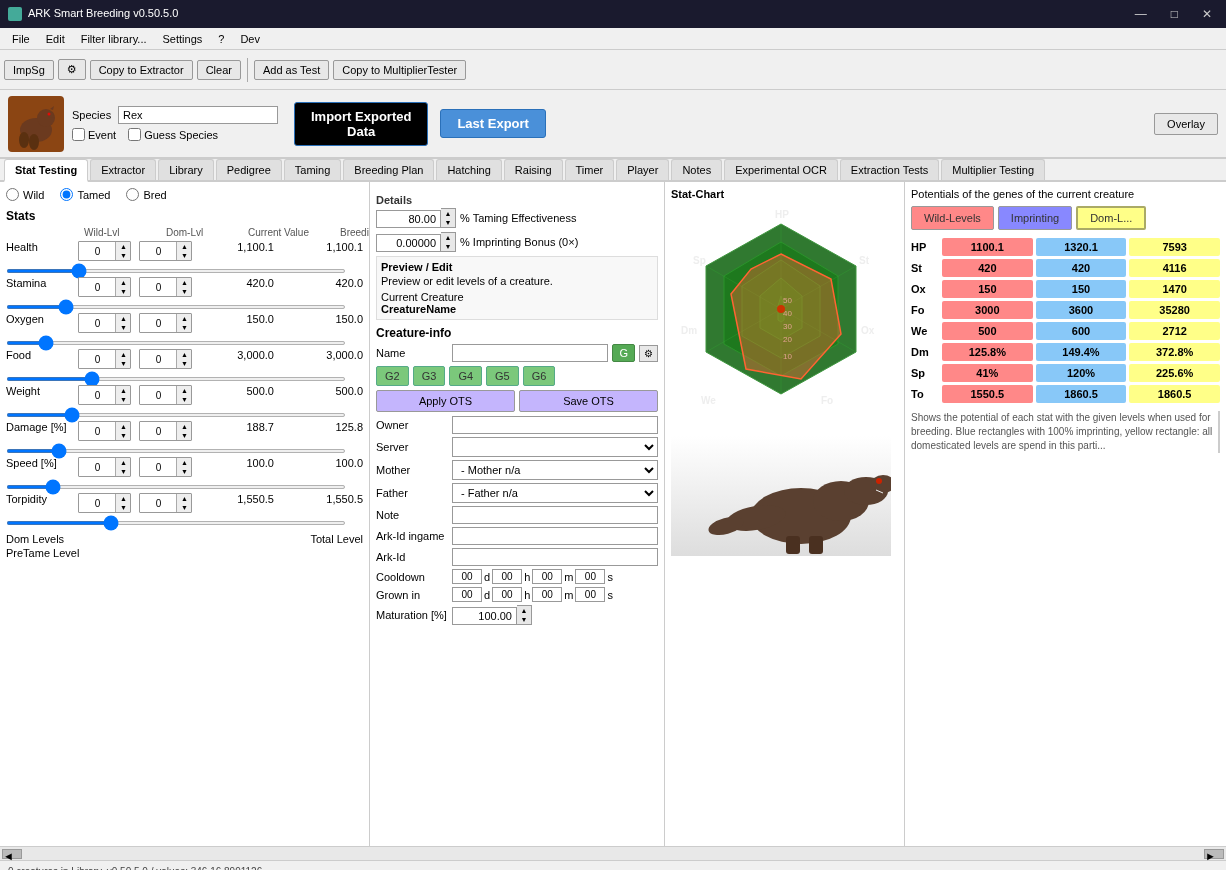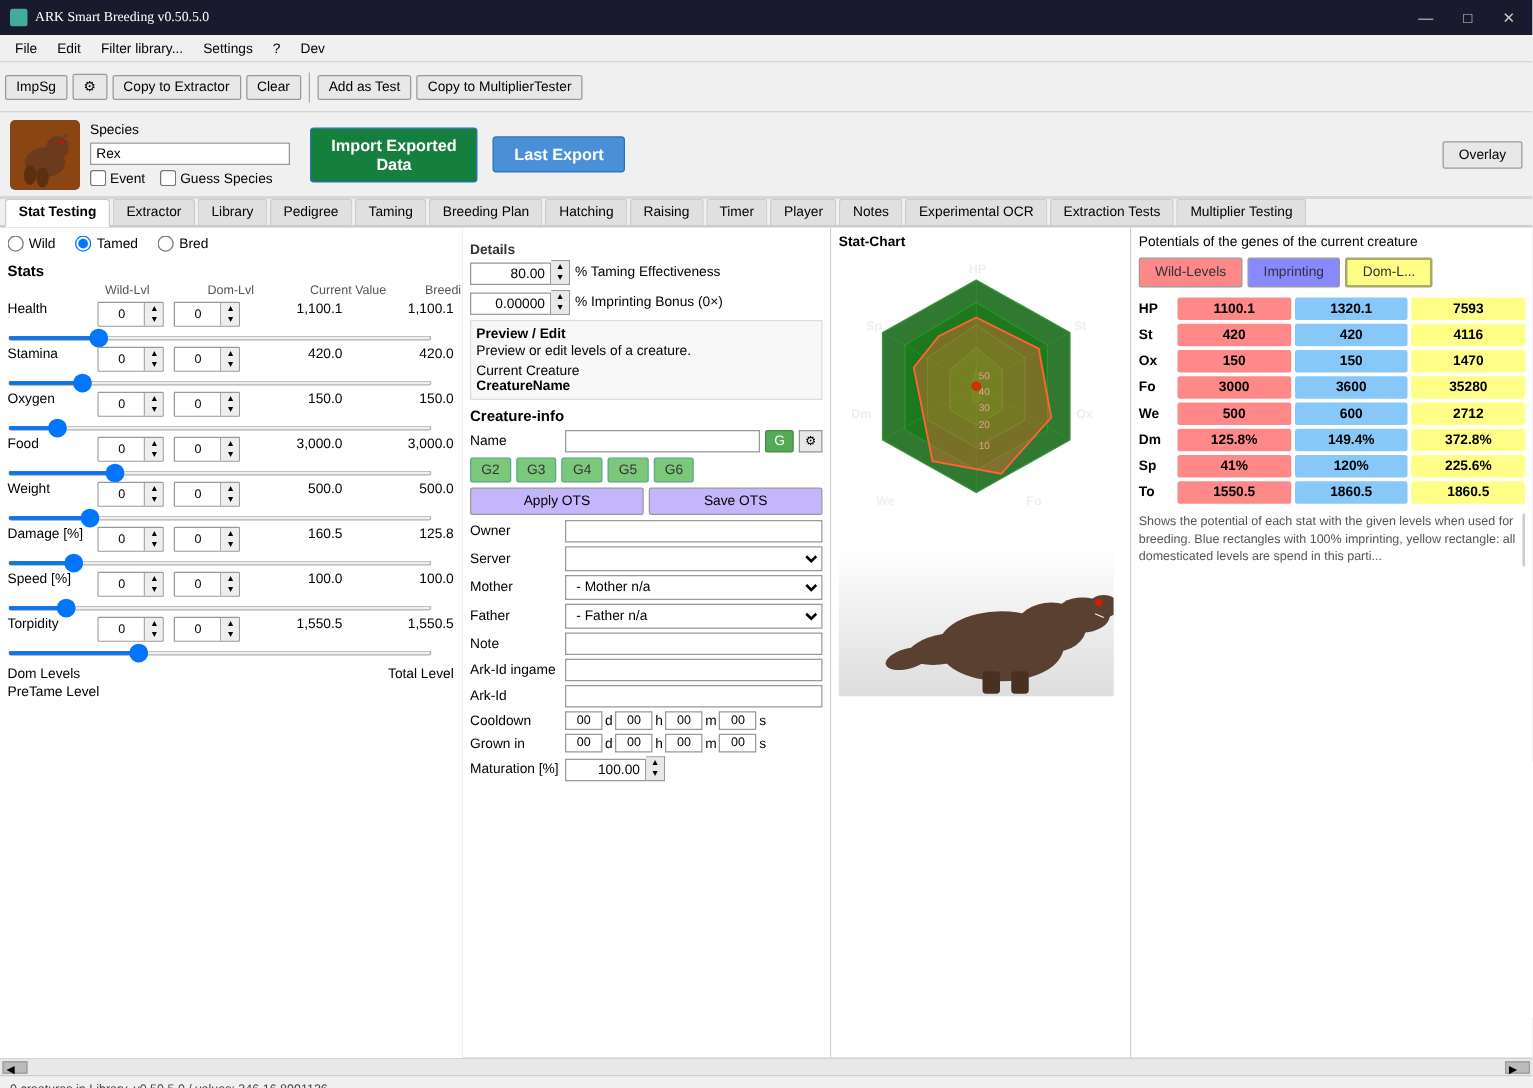--- a/index.html
+++ b/index.html
@@ -1,43 +1,43 @@
 <!DOCTYPE html>
 <html><head>
   <meta charset="utf-8">
   <style>
     * { box-sizing: border-box; margin: 0; padding: 0; }
     body { font-family: 'Segoe UI', Arial, sans-serif; font-size: 11px; background: #f0f0f0; overflow: hidden; }
     
     
     .title-bar { background: #1a1a2e; color: white; height: 28px; display: flex; align-items: center; justify-content: space-between; padding: 0 8px; }
-    .title-bar-left { display: flex; align-items: center; gap: 6px; font-family: Liberation Serif, serif; }
+    .title-bar-left { display: flex; gap: 6px; }
     .title-bar-icon { width: 14px; height: 14px; background: #4a9; border-radius: 2px; }
     .title-bar-right { display: flex; gap: 12px; }
     .title-btn { cursor: pointer; color: #ccc; font-size: 12px; padding: 2px 6px; }
     
     
     .menu-bar { background: #f0f0f0; border-bottom: 1px solid #ccc; height: 22px; display: flex; align-items: center; padding: 0 4px; }
     .menu-item { padding: 2px 8px; cursor: pointer; font-size: 11px; }
     
     
     .toolbar { background: #f0f0f0; border-bottom: 1px solid #ccc; height: 40px; display: flex; align-items: center; padding: 2px 4px; gap: 4px; }
     .tb-btn { padding: 3px 8px; background: #e8e8e8; border: 1px solid #999; cursor: pointer; font-size: 11px; border-radius: 2px; }
     .tb-sep { width: 1px; height: 24px; background: #aaa; margin: 0 2px; }
     
     
     .species-row { background: #f0f0f0; border-bottom: 1px solid #ccc; height: 68px; display: flex; align-items: center; padding: 4px 8px; gap: 8px; }
     .dino-icon { width: 56px; height: 56px; background: #8B4513; border-radius: 4px; display: flex; align-items: center; justify-content: center; overflow: hidden; }
     .species-controls { display: flex; flex-direction: column; gap: 4px; }
-    .species-input-row { display: flex; gap: 4px; flex-direction: column; }
+    .species-input-row { display: flex; align-items: center; gap: 4px; }
     .species-label { font-size: 11px; width: 42px; }
     .species-input { width: 160px; padding: 2px 4px; border: 1px solid #999; font-size: 11px; }
     .checkbox-row { display: flex; align-items: center; gap: 12px; }
     .checkbox-item { display: flex; align-items: center; gap: 3px; font-size: 11px; cursor: pointer; }
-    .big-btn { padding: 6px 16px; font-size: 13px; font-weight: bold; background: #15803d; color: white; border: 1px solid #2a70b9; cursor: pointer; border-radius: 3px; text-align: center; min-width: 100px; }
+    .big-btn { padding: 6px 16px; font-size: 13px; font-weight: bold; background: #000000; color: white; border: 1px solid #2a70b9; cursor: pointer; border-radius: 3px; text-align: center; min-width: 100px; }
     .overlay-btn { position: absolute; right: 8px; top: 78px; padding: 4px 12px; background: #e8e8e8; border: 1px solid #999; cursor: pointer; font-size: 11px; }
     
     
     .tabs-row { background: #f0f0f0; border-bottom: 2px solid #ccc; display: flex; align-items: flex-end; padding: 0 4px; }
     .tab { padding: 4px 10px; border: 1px solid #ccc; border-bottom: none; background: #e0e0e0; cursor: pointer; font-size: 11px; margin-right: 2px; border-radius: 3px 3px 0 0; }
     .tab.active { background: white; border-bottom: 2px solid white; margin-bottom: -2px; font-weight: bold; }
     
     
     .main-content { display: flex; height: calc(870px - 28px - 22px - 40px - 68px - 26px - 22px); overflow: hidden; }
     
@@ -356,21 +356,21 @@
             <button class="spin-half">▼</button>
           </div>
         </div>
         <div class="input-spin-wrap" style="margin-left:4px;">
           <input type="text" value="0" style="">
           <div class="input-spin-side">
             <button class="spin-half">▲</button>
             <button class="spin-half">▼</button>
           </div>
         </div>
-        <span class="stat-val">160.5</span>
+        <span class="stat-val">188.7</span>
         <span class="stat-bred">125.8</span>
       </div>
       <div style="margin-bottom:2px;"><input type="range" min="0" max="50" value="7" style="width: 340px; height: 4px;"></div>
 
       <div class="stat-row">
         <span class="stat-name">Speed [%]</span>
         <div class="input-spin-wrap">
           <input type="text" value="0" style="">
           <div class="input-spin-side">
             <button class="spin-half">▲</button>

